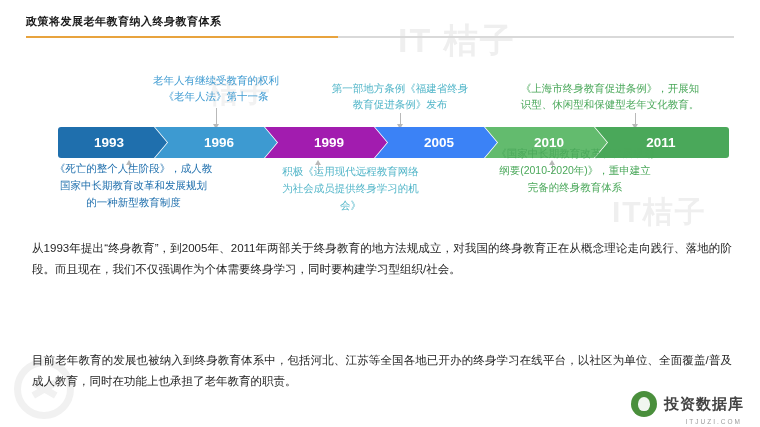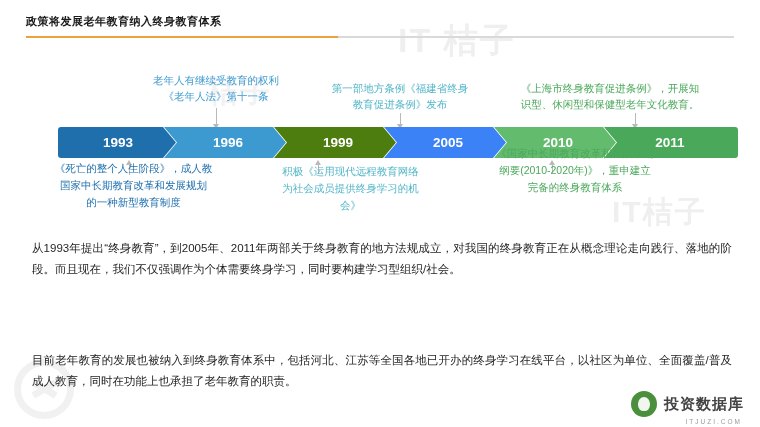--- a/index.html
+++ b/index.html
@@ -68,21 +68,21 @@
     color: #ffffff;
     font-size: 13.5px;
     font-weight: bold;
     margin-right: -12px;
     padding-left: 14px;
     padding-right: 8px;
     clip-path: polygon(0 0, calc(100% - 13px) 0, 100% 50%, calc(100% - 13px) 100%, 0 100%, 13px 50%);
   }
   .chev.first {
     clip-path: polygon(0 0, calc(100% - 13px) 0, 100% 50%, calc(100% - 13px) 100%, 0 100%);
-    padding-left: 10px;
+    padding-left: 1px;
     border-radius: 3px 0 0 3px;
   }
   .chev.last {
     clip-path: polygon(0 0, 100% 0, 100% 100%, 0 100%, 13px 50%);
     padding-right: 16px;
     border-radius: 0 3px 3px 0;
   }
 
   
   .above {
@@ -232,21 +232,21 @@
   <div class="conn" style="left:635px; top:113px; height:13px;"></div>
   <div class="arrowhead arrow-down" style="left:631.5px; top:124px;"></div>
 
   <div class="timeline">
     <div class="chev first" style="background:#1f6fad; width:100px;">
       <span>1993</span>
     </div>
     <div class="chev" style="background:#3d9ad1; width:100px;">
       <span>1996</span>
     </div>
-    <div class="chev" style="background:#4d7c0f; width:100px;">
+    <div class="chev" style="background:#a21caf; width:100px;">
       <span>1999</span>
     </div>
     <div class="chev" style="background:#3b82f6; width:100px;">
       <span>2005</span>
     </div>
     <div class="chev" style="background:#63bb6e; width:100px;">
       <span>2010</span>
     </div>
     <div class="chev last" style="background:#4aa85a; width:104px;">
       <span>2011</span>

